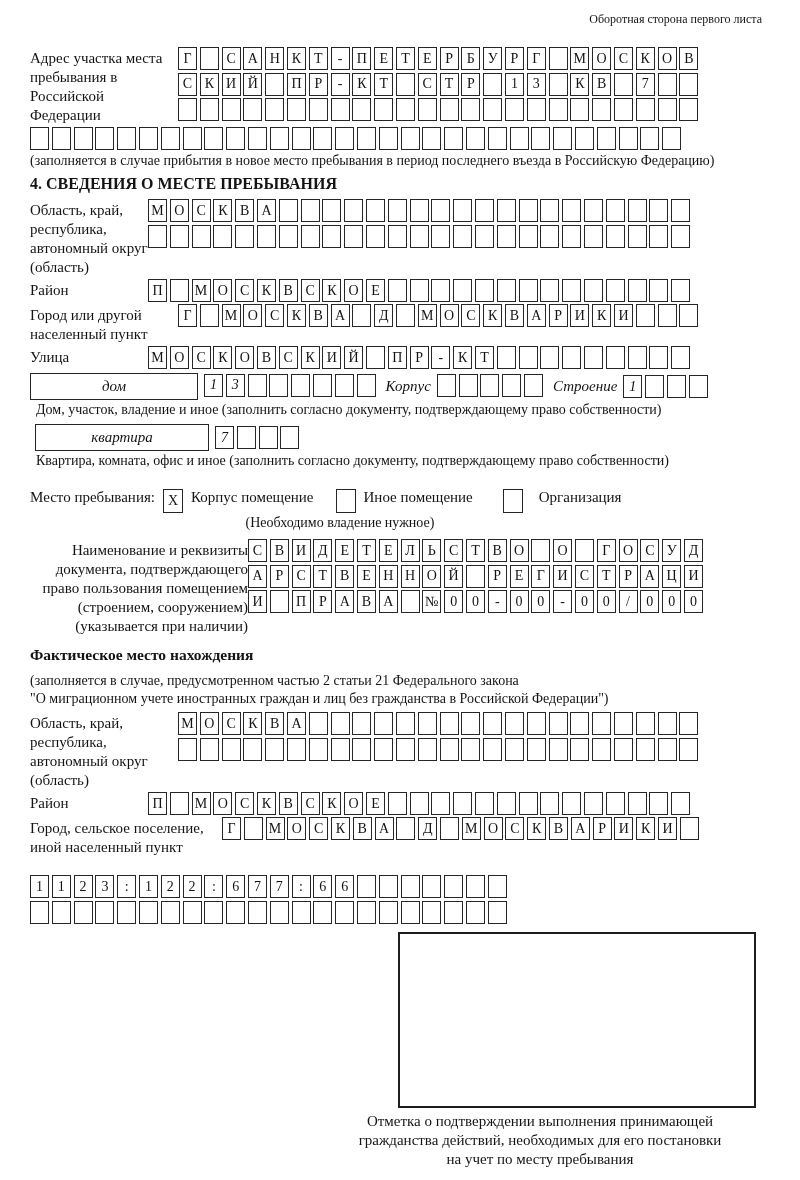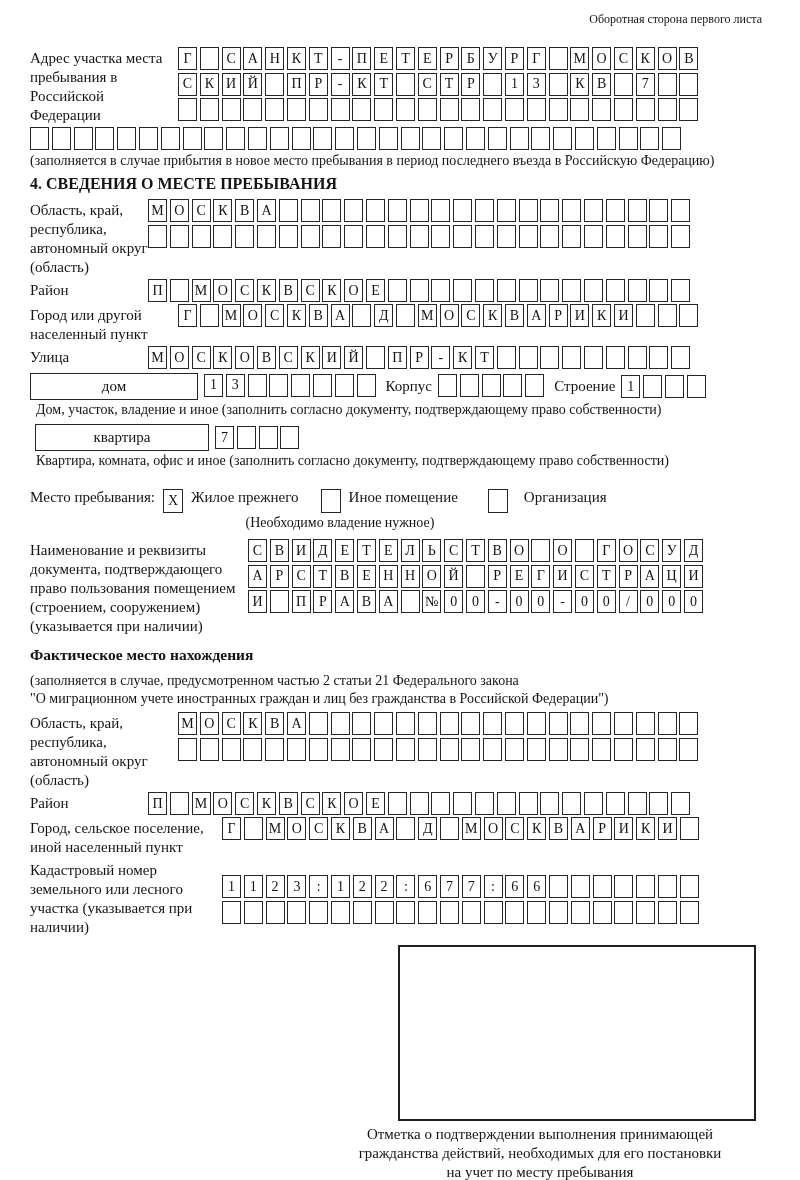--- a/index.html
+++ b/index.html
@@ -10,40 +10,40 @@
     font-family: "Liberation Serif", "DejaVu Serif", serif;
     padding: 12px 30px 0 30px;
   }
   .top-note { text-align: right; font-size: 12px; padding-right: 8px; margin-bottom: 20px; }
 
   .row-flex { display: flex; align-items: flex-start; }
   .label { font-size: 15px; line-height: 19px; flex: none; padding-top: 2px; }
   .w148 { width: 148px; }
   .w118 { width: 118px; }
   .w192 { width: 192px; }
-  .w218 { width: 218px; }
+  .w218 { width: 218px; text-align: right; }
   .rows { flex: none; }
 
   .cellrow { display: flex; margin-bottom: 2.6px; }
   .cellrow:last-child { margin-bottom: 0; }
   .cell {
     width: 19px; height: 23px; flex: none;
     border: 1.6px solid #262626; margin-right: 2.8px;
     display: flex; align-items: center; justify-content: center;
     font-size: 14px; line-height: 1;
   }
   .cell:last-child { margin-right: 0; }
 
   .center { }
   .note { font-size: 14px; margin-top: 3px; }
   .title { font-weight: bold; font-size: 16px; margin: 6px 0 6px 0; }
   .subtitle { font-weight: bold; font-size: 15.5px; margin: 10px 0 8px 0; }
   .caption { font-size: 14px; margin: 2px 0 6px 6px; }
 
-  .inline-row { display: flex; align-items: center; margin-top: 4px; }
+  .inline-row { display: flex; align-items: center; margin-top: 4px; font-style: italic; }
   .widebox {
     border: 1.6px solid #262626; height: 27px;
     display: flex; align-items: center; justify-content: center;
     font-size: 15px; flex: none;
   }
   .wb-house { width: 168px; margin-right: 6px; }
   .wb-apt  { width: 174px; margin-right: 6px; margin-left: 5px; }
   .mini-label { font-size: 15px; flex: none; padding: 0 6px 0 10px; }
 
   .chk-row { display: flex; align-items: flex-start; margin-top: 20px; font-size: 15px; }
@@ -376,21 +376,21 @@
       <span class="cell"></span>
       <span class="cell"></span>
       <span class="cell"></span>
     </div>
 </div>
 <div class="caption">Квартира, комната, офис и иное (заполнить согласно документу, подтверждающему право собственности)</div>
 
 <div class="chk-row">
   <span>Место пребывания:</span>
   <span class="checkbox">X</span>
-  <span style="margin-right:14px;">Жилое прежнего</span>
+  <span style="margin-right:14px;">Корпус помещение</span>
   <span class="checkbox"></span>
   <span style="margin-right:22px;">Иное помещение</span>
   <span class="checkbox" style="margin-right:16px;"></span>
   <span>Организация</span>
 </div>
 <div class="chk-note">(Необходимо владение нужное)</div>
 
 <div class="row-flex">
   <div class="label w218">Наименование и реквизиты документа, подтверждающего право пользования помещением (строением, сооружением) (указывается при наличии)</div>
   <div class="rows">
@@ -581,21 +581,20 @@
       <span class="cell">А</span>
       <span class="cell">Р</span>
       <span class="cell">И</span>
       <span class="cell">К</span>
       <span class="cell">И</span>
       <span class="cell"></span>
     </div>
 </div>
 
 <div class="row-flex mt2">
-  <div class="label w192">Кадастровый номер земельного или лесного участка (указывается при наличии)</div>
   <div class="rows" style="padding-top:16px;">
     <div class="cellrow">
         <span class="cell">1</span>
         <span class="cell">1</span>
         <span class="cell">2</span>
         <span class="cell">3</span>
         <span class="cell">:</span>
         <span class="cell">1</span>
         <span class="cell">2</span>
         <span class="cell">2</span>

